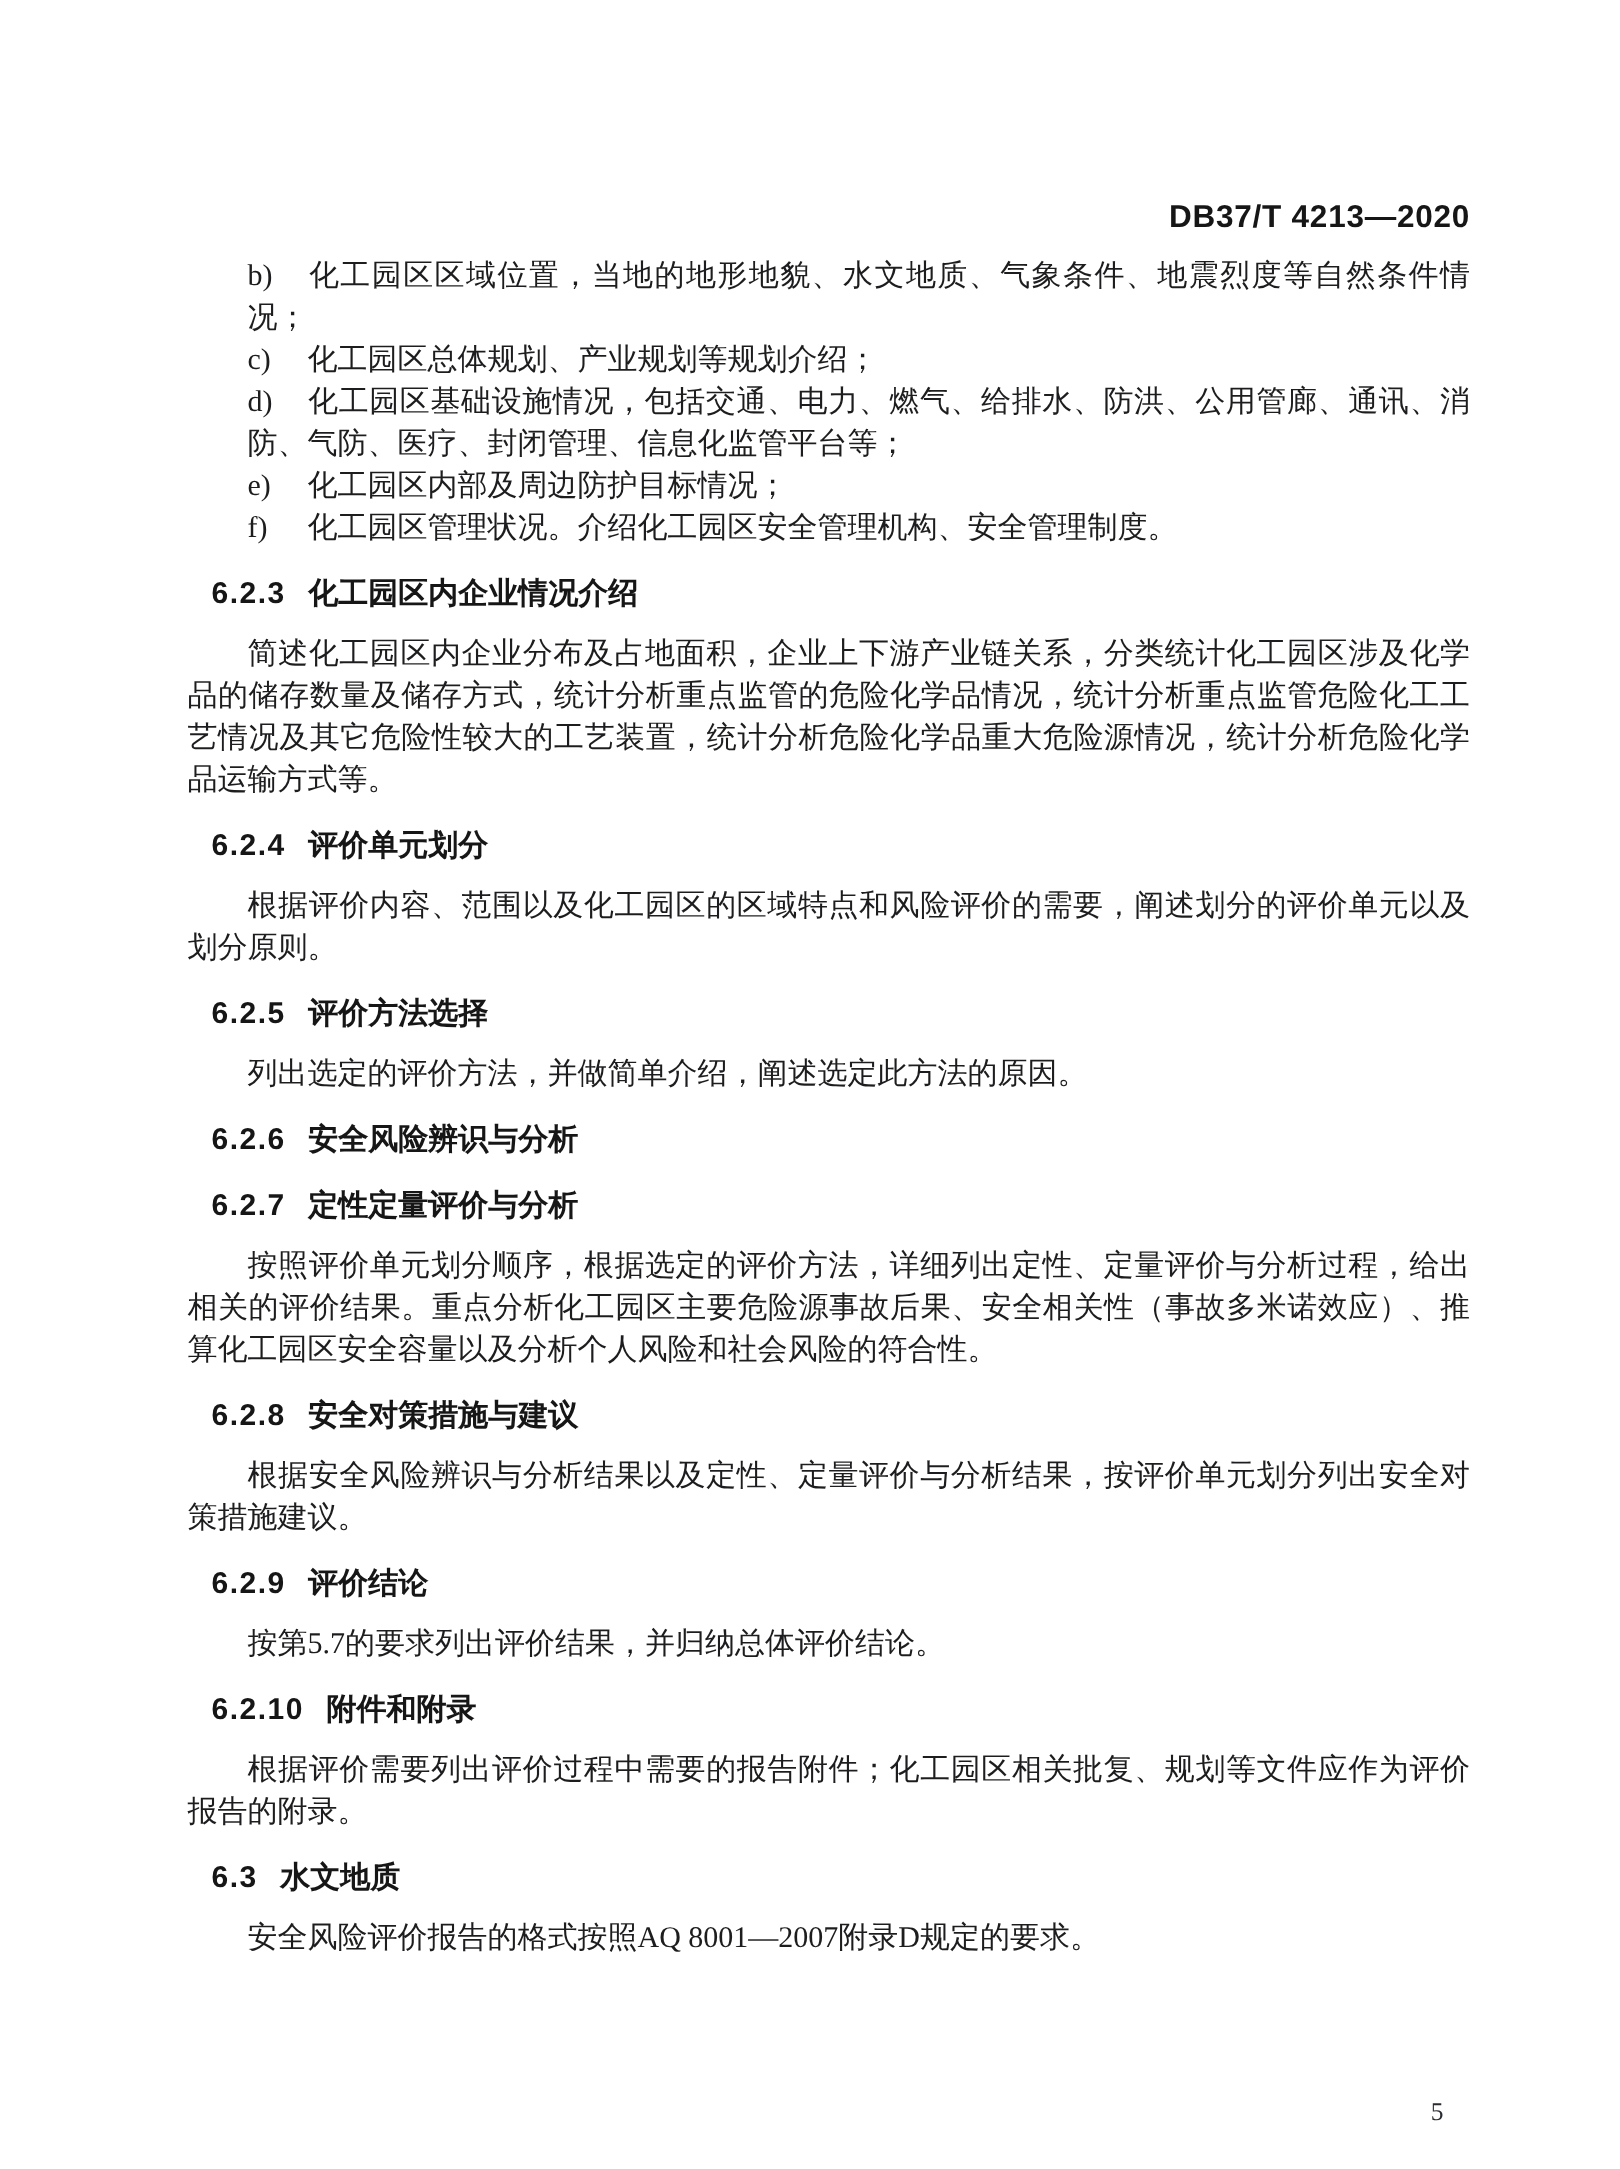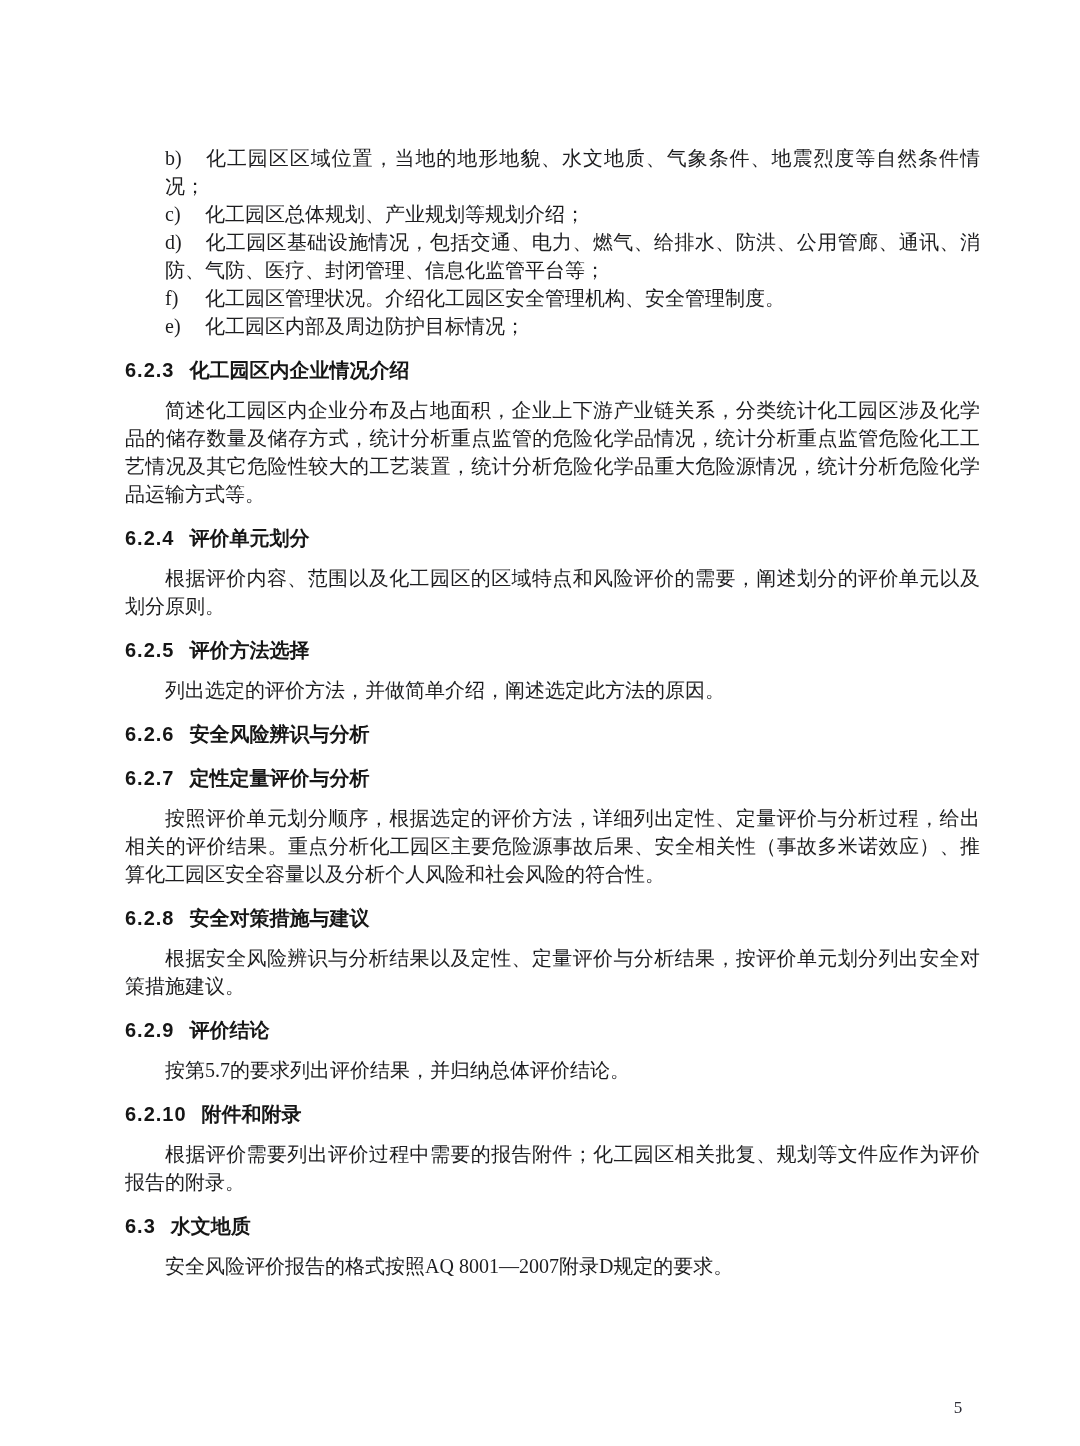--- a/index.html
+++ b/index.html
@@ -37,21 +37,21 @@
     width: 40px;
   }
   .sec-heading {
     margin: 16px 0 0 0;
     font-family: "Liberation Sans", "DejaVu Sans", sans-serif;
     font-weight: bold;
     font-size: 20px;
     line-height: 28px;
     color: #161616;
   }
-  .sec-num { margin-right: 15px; letter-spacing: 1px; }
+  .sec-num { margin-right: 15px; letter-spacing: 1px; margin-left: 16px; }
   .sec-body {
     margin: 12px 0 0 0;
     font-size: 20px;
     line-height: 28px;
     text-indent: 2em;
     text-align: justify;
   }
   .page-number {
     position: absolute;
     top: 1398px;
@@ -61,27 +61,30 @@
     font-size: 17px;
     color: #2a2a33;
   }
 </style>
 </head>
 <body>
 
 <div class="page">
   <div class="content">
 
+    <div class="doc-header">
+      <span class="doc-number">DB37/T 4213—2020</span>
+    </div>
 
     <div class="clause-list">
       <div class="list-item"><span class="list-marker">b)</span><span>化工园区区域位置，当地的地形地貌、水文地质、气象条件、地震烈度等自然条件情况；</span></div>
       <div class="list-item"><span class="list-marker">c)</span><span>化工园区总体规划、产业规划等规划介绍；</span></div>
       <div class="list-item"><span class="list-marker">d)</span><span>化工园区基础设施情况，包括交通、电力、燃气、给排水、防洪、公用管廊、通讯、消防、气防、医疗、封闭管理、信息化监管平台等；</span></div>
+      <div class="list-item"><span class="list-marker">e)</span><span>化工园区内部及周边防护目标情况；</span></div>
       <div class="list-item"><span class="list-marker">f)</span><span>化工园区管理状况。介绍化工园区安全管理机构、安全管理制度。</span></div>
-      <div class="list-item"><span class="list-marker">e)</span><span>化工园区内部及周边防护目标情况；</span></div>
     </div>
 
     <section>
       <h2 class="sec-heading"><span class="sec-num">6.2.3</span><span class="sec-title">化工园区内企业情况介绍</span></h2>
       <p class="sec-body">简述化工园区内企业分布及占地面积，企业上下游产业链关系，分类统计化工园区涉及化学品的储存数量及储存方式，统计分析重点监管的危险化学品情况，统计分析重点监管危险化工工艺情况及其它危险性较大的工艺装置，统计分析危险化学品重大危险源情况，统计分析危险化学品运输方式等。</p>
     </section>
 
     <section>
       <h2 class="sec-heading"><span class="sec-num">6.2.4</span><span class="sec-title">评价单元划分</span></h2>
       <p class="sec-body">根据评价内容、范围以及化工园区的区域特点和风险评价的需要，阐述划分的评价单元以及划分原则。</p>

